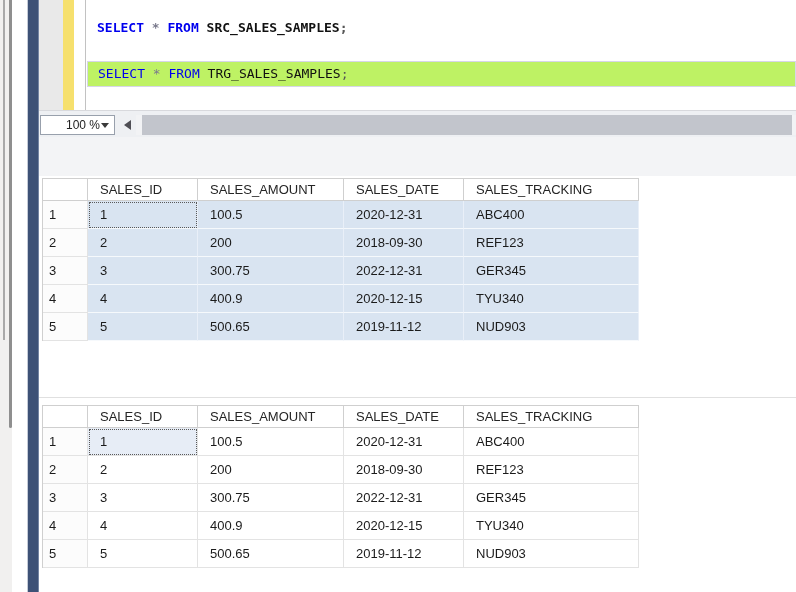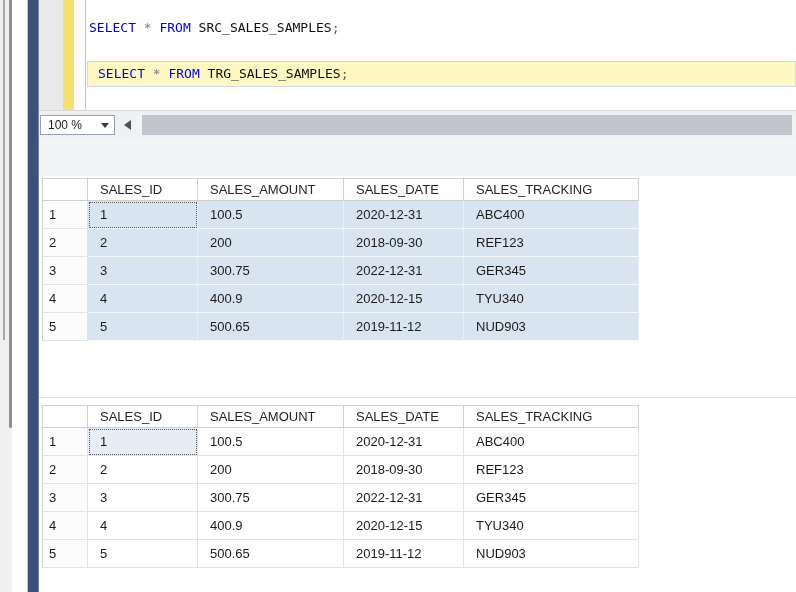--- a/index.html
+++ b/index.html
@@ -13,32 +13,32 @@
   .rail-line-a{position:absolute;left:3px;top:0;width:2px;height:340px;background:#a9a9a9;}
   .rail-line-b{position:absolute;left:9px;top:0;width:3px;height:428px;background:#8f8f8f;border-radius:0 0 2px 2px;}
   .navy-bar{position:absolute;left:27px;top:0;width:12px;height:592px;
     background:var(--navy-bar,#3d5176);border-left:1px solid #c5cbd7;border-right:1px solid #7485a3;box-sizing:border-box;}
   
   .editor{position:absolute;left:39px;top:0;width:757px;height:110px;background:#fff;}
   .editor-margin{position:absolute;left:0;top:0;width:24px;height:110px;background:#e9e9e9;}
   .change-bar{position:absolute;left:24px;top:0;width:11px;height:110px;background:var(--change-bar-yellow,#f6e06e);}
   .editor-divider{position:absolute;left:46px;top:0;width:1px;height:110px;background:#c2c2c2;}
   .code{font-family:"DejaVu Sans Mono","Liberation Mono",monospace;font-size:13px;white-space:pre;color:#111;}
-  .sql-line-plain{position:absolute;left:50px;top:18px;height:20px;line-height:20px;}
+  .sql-line-plain{position:absolute;left:58px;top:18px;height:20px;line-height:20px;font-weight:bold;}
   .stmt-box{position:absolute;left:48px;top:61px;right:0;height:26px;box-sizing:border-box;
-    border:1px solid #d6d6e8;background:#fef9c3;}
+    border:1px solid #d6d6e8;background:#bef264;}
   .stmt-box .code{position:absolute;left:10px;top:2px;height:20px;line-height:20px;}
   .tok-kw{color:var(--keyword,#0000ee);}
   .tok-id{color:var(--identifier,#111);}
   .tok-op{color:var(--operator,#7a7a8c);}
   .tok-punct{color:#555;}
   
   .zoom-bar{position:absolute;left:39px;top:110px;width:757px;height:27px;background:#eef0f3;border-top:1px solid #d8d9dd;box-sizing:border-box;}
   .zoom-combo{position:absolute;left:1px;top:4px;width:75px;height:20px;background:#fff;
-    border:1px solid #98a0ac;box-sizing:border-box;font-size:12px;color:#222;line-height:18px;padding-left:7px;cursor:default;}
+    border:1px solid #98a0ac;box-sizing:border-box;font-size:12px;color:#222;line-height:18px;padding-left:25px;cursor:default;}
   .zoom-combo .chev{position:absolute;right:5px;top:7px;width:0;height:0;
     border-left:4px solid transparent;border-right:4px solid transparent;border-top:5px solid #3a3a3a;}
   .scroll-left-btn{position:absolute;left:80px;top:4px;width:16px;height:20px;display:flex;align-items:center;justify-content:center;}
   .scroll-left-btn .tri{width:0;height:0;border-top:5px solid transparent;border-bottom:5px solid transparent;border-right:7px solid #4f4f55;}
   .hscroll-track{position:absolute;left:97px;top:4px;right:0;height:20px;background:#f2f3f5;}
   .hscroll-thumb{position:absolute;left:6px;top:0;right:4px;height:20px;background:#c2c5cc;}
   
   .tab-strip{position:absolute;left:39px;top:137px;width:757px;height:39px;background:#f3f4f6;}
   .tab{position:absolute;display:flex;align-items:center;gap:7px;box-sizing:border-box;
     font-size:13px;color:#1c1c1c;padding-left:10px;cursor:default;}

